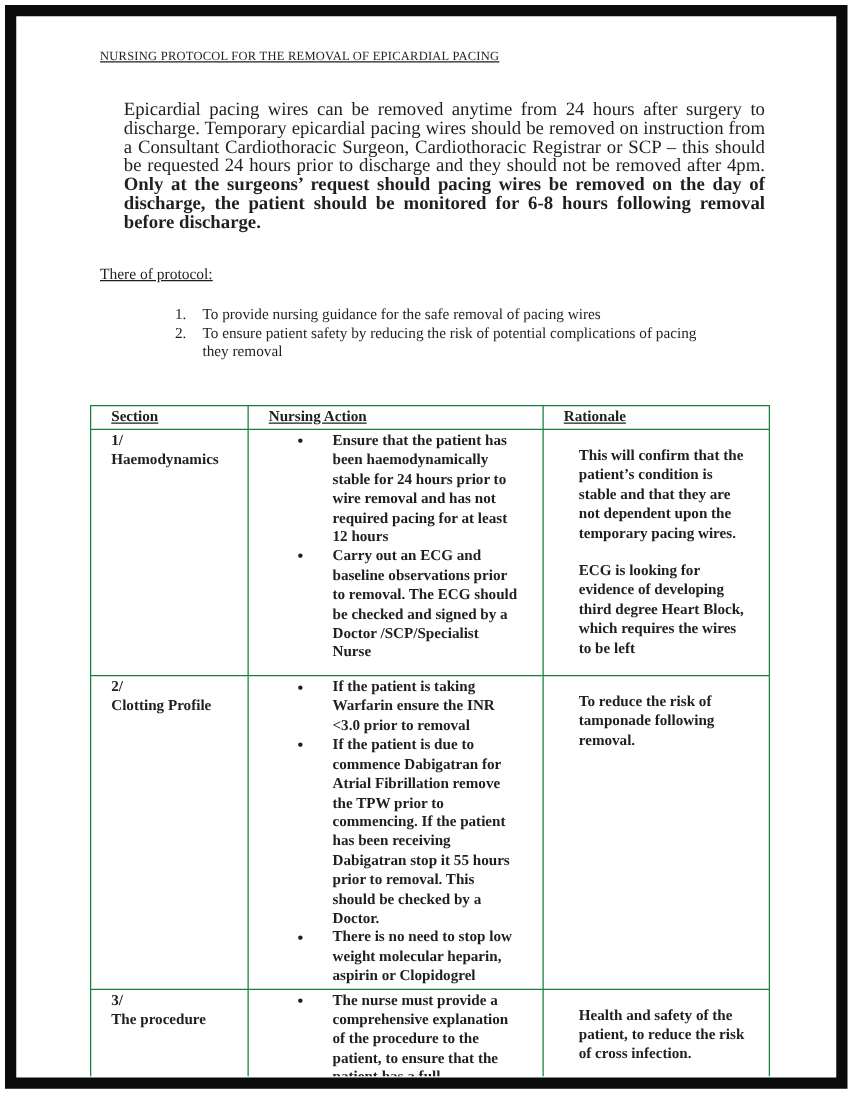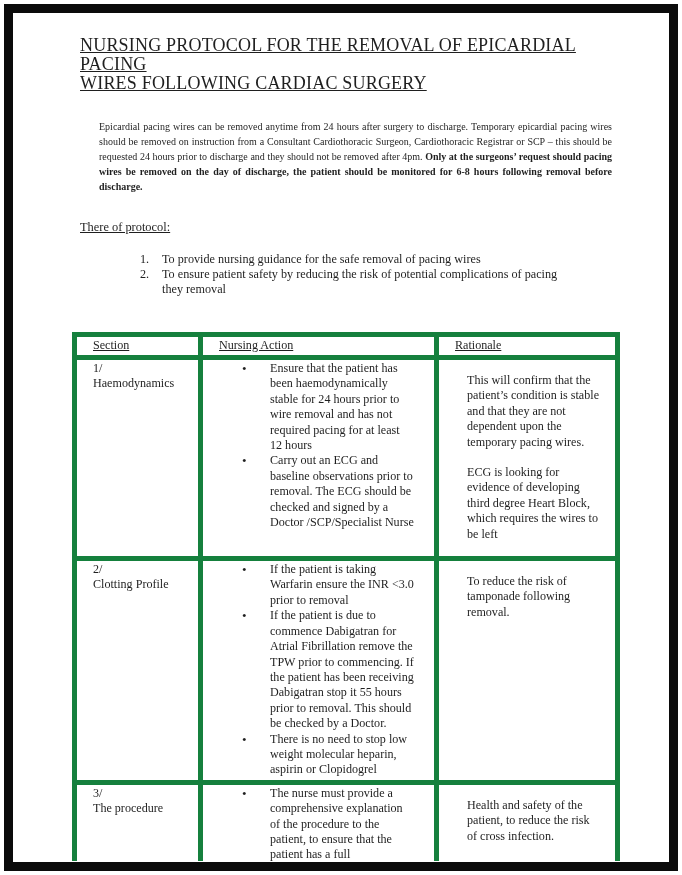--- a/index.html
+++ b/index.html
@@ -22,35 +22,35 @@
     pointer-events: none;
   }
   .doc {
     position: absolute;
     left: 14px; top: 14px; right: 14px; bottom: 14px;
     padding: 22px 56px 0 66px;
     box-sizing: border-box;
     overflow: hidden;
   }
   .doc-title {
-    font-size: 18px;
+    font-size: 10px;
     line-height: 19px;
     letter-spacing: 0.2px;
     font-family: Liberation Serif, serif;
   }
   .doc-title .t-line {
     display: block;
     text-decoration: underline;
     width: max-content;
     max-width: 545px;
   }
   .intro {
     margin: 26px 0 0 19px;
     width: 513px;
-    font-size: 10px;
+    font-size: 15px;
     line-height: 15px;
     text-align: justify;
   }
   .intro b { font-weight: bold; }
   .aims-heading {
     margin-top: 26px;
     font-size: 12.4px;
     line-height: 15px;
     text-decoration: underline;
     width: max-content;
@@ -69,25 +69,25 @@
   .protocol-table {
     margin-top: 34px;
     margin-left: -8px;
     border-collapse: collapse;
     table-layout: fixed;
     width: 543px;
     font-size: 12.1px;
     line-height: 15.4px;
   }
   .protocol-table td, .protocol-table th {
-    border: 5px solid #15803d;
+    border: 1px solid #15803d;
     vertical-align: top;
     padding: 1px 4px 2px 16px;
     text-align: left;
-    font-weight: normal;
+    font-weight: bold;
     overflow: hidden;
   }
   .protocol-table th span { text-decoration: underline; }
   .col-section  { width: 126px; }
   .col-action   { width: 236px; }
   .col-rationale{ width: 181px; }
   tr.hdr-row { height: 18px; }
   tr.row-1 { height: 186px; }
   tr.row-2 { height: 210px; }
   tr.row-3 { height: 80px; }
@@ -113,21 +113,20 @@
 </style>
 </head>
 <body>
 
 <div class="page-frame"></div>
 
 <div class="doc">
 
   <h1 class="doc-title" style="margin:0; font-weight:normal;">
     <span class="t-line">NURSING PROTOCOL FOR THE REMOVAL OF EPICARDIAL PACING</span>
-    <span class="t-line">WIRES FOLLOWING CARDIAC SURGERY</span>
   </h1>
 
   <p class="intro">
     <span>Epicardial pacing wires can be removed anytime from 24 hours after surgery to discharge. Temporary epicardial pacing wires should be removed on instruction from a Consultant Cardiothoracic Surgeon, Cardiothoracic Registrar or SCP – this should be requested 24 hours prior to discharge and they should not be removed after 4pm. </span><b>Only at the surgeons’ request should pacing wires be removed on the day of discharge, the patient should be monitored for 6-8 hours following removal before discharge.</b>
   </p>
 
   <div class="aims-heading">There of protocol:</div>
 
   <div class="aims-list">
     <div class="aims-item">

